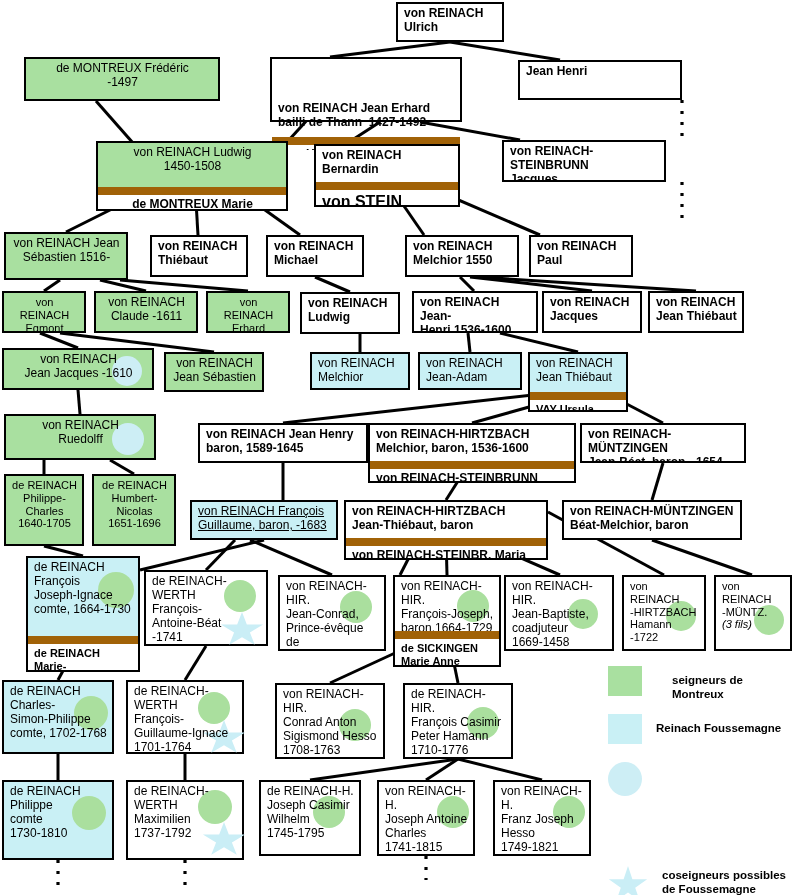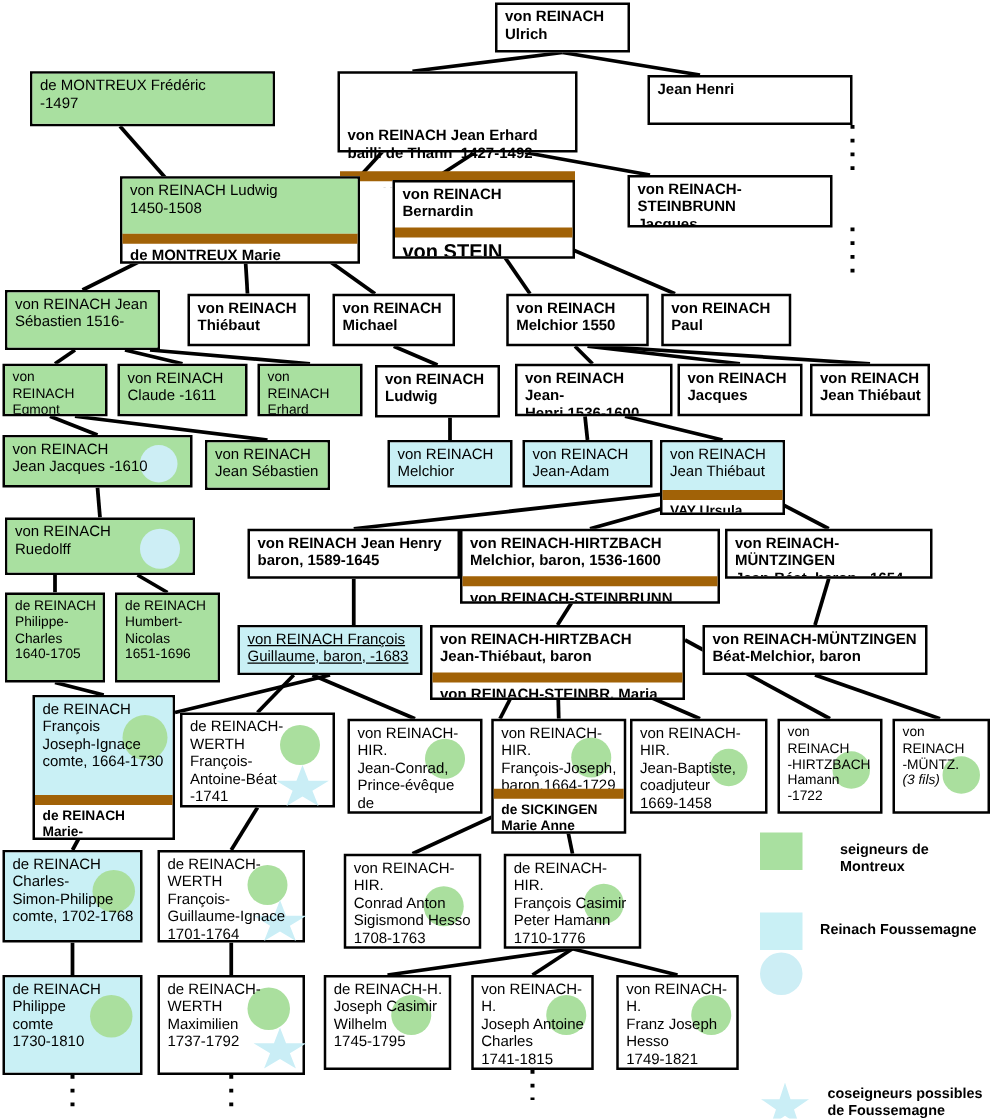--- a/index.html
+++ b/index.html
@@ -6,21 +6,21 @@
   body{font-family:"Liberation Sans",sans-serif;}
   #canvas{position:relative;width:794px;height:895px;overflow:hidden;background:#fff;}
   svg.links{position:absolute;left:0;top:0;width:794px;height:895px;pointer-events:none;}
   .node{position:absolute;box-sizing:border-box;border:2px solid #000;background:#fff;
         display:flex;flex-direction:column;z-index:2;}
   .seg{box-sizing:border-box;padding:3px 5px 2px 6px;line-height:1.16;overflow:hidden;}
   .seg.person{flex:1;}
   .seg.spouse{border-top:8px solid #a16207;font-weight:bold;}
   .node.green .seg.person{background:#a9e0a0;}
   .node.blue  .seg.person{background:#c9f0f5;}
-  .node.green{border-color:#000;}
+  .node.green{border-color:#000;text-align:center;}
   .tx{position:relative;z-index:3;white-space:pre-wrap;}
   
   .blob{position:absolute;border-radius:50%;z-index:1;}
   .blob.lightblue{background:#cdeef5;}
   .blob.green{background:#aadf9e;}
   .star{position:absolute;z-index:1;background:#caeef6;
         clip-path:polygon(50% 0%,61% 35%,98% 35%,68% 57%,79% 91%,50% 70%,21% 91%,32% 57%,2% 35%,39% 35%);}
   
   #legend{position:absolute;z-index:4;}
   .lg-row{position:absolute;display:flex;align-items:flex-start;}
@@ -466,21 +466,21 @@
           <div class="tx">1749-1821</div>
         </div>
       </div>
     </div>
 
   <div id="legend" style="left:608px;top:666px;width:186px;height:200px;">
       <div class="lg-row" style="top: 0px; left: 0px; width: 186px;">
         <div class="lg-sw sq" style="background: rgb(169, 224, 160);"></div>
         <div class="lg-txt" style="margin-left: 30px; margin-top: 7px;">seigneurs de Montreux</div>
       </div>
-      <div class="lg-row" style="top: 64px; left: 0px; width: 186px;">
+      <div class="lg-row" style="top: 48px; left: 0px; width: 186px;">
         <div class="lg-sw sq" style="background: rgb(201, 240, 245);"></div>
         <div class="lg-txt" style="margin-left: 14px; margin-top: 7px;">Reinach Foussemagne</div>
       </div>
       <div class="lg-row" style="top: 96px; left: 0px; width: 186px;">
         <div class="lg-sw circ" style="background: rgb(205, 238, 245);"></div>
       </div>
       <div class="lg-row" style="top: 200px; left: 0px; width: 186px;">
         <div class="lg-sw st"></div>
         <div class="lg-txt" style="margin-left: 14px; margin-top: 2px;">coseigneurs possibles de Foussemagne</div>
       </div>

